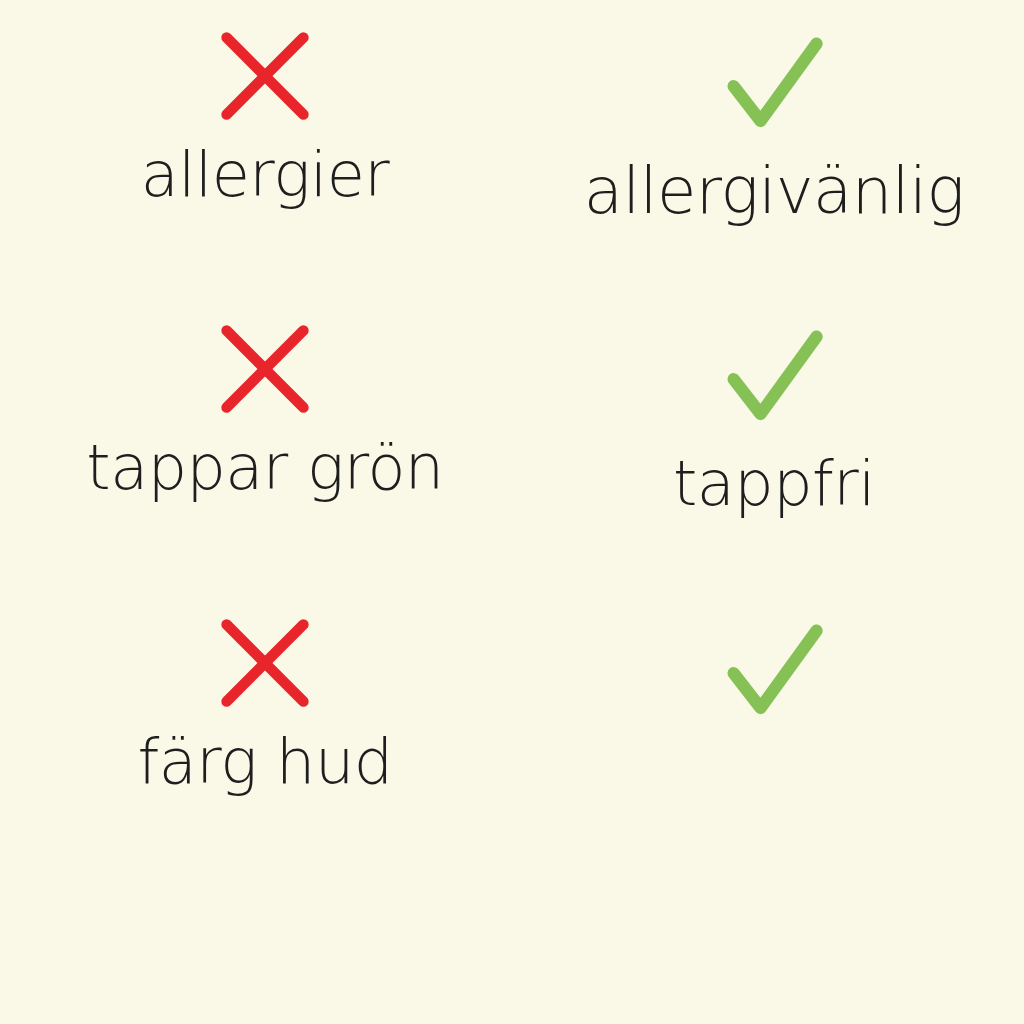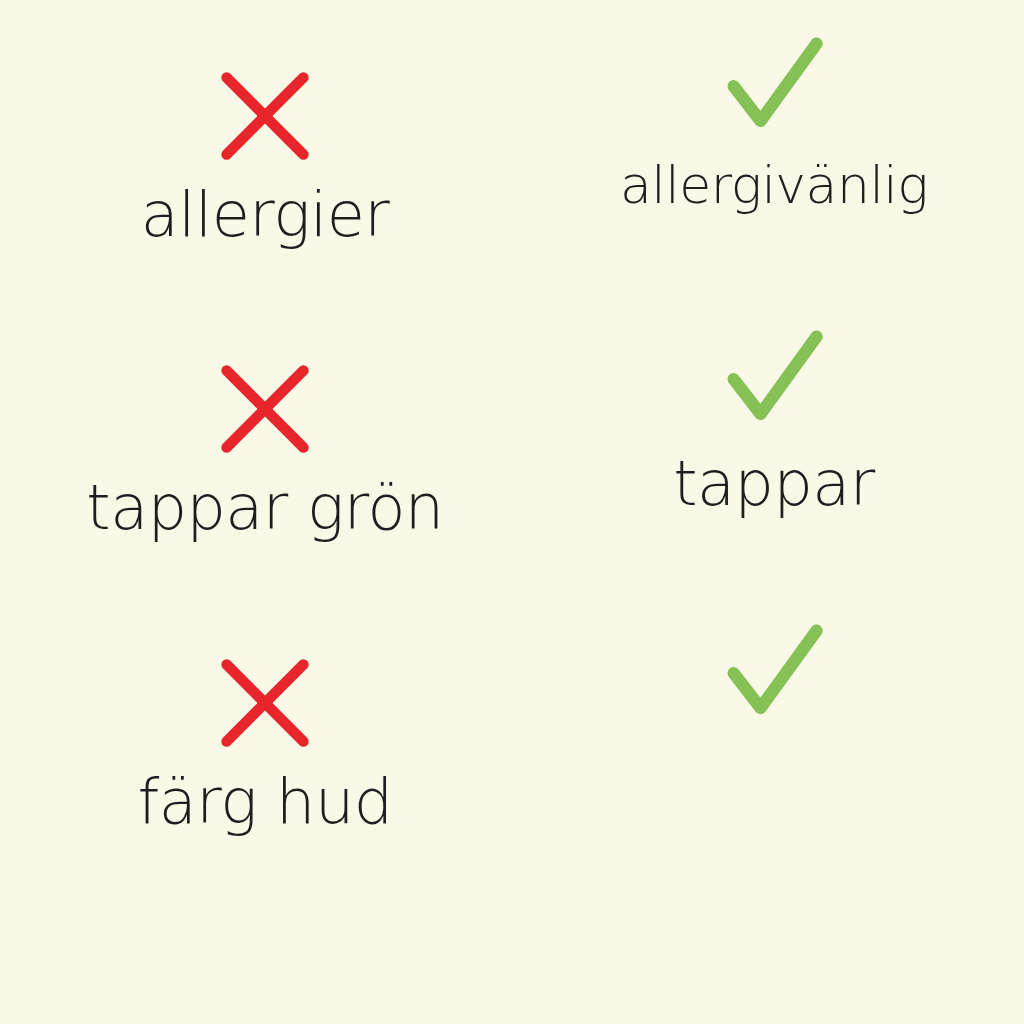--- a/index.html
+++ b/index.html
@@ -30,21 +30,21 @@
     column-gap: 0px;
   }
   .cell {
     display: flex;
     flex-direction: column;
     align-items: center;
     justify-content: flex-start;
     padding-top: 28px;
     box-sizing: border-box;
   }
-  .cell.col-left  { padding-left: 18px; margin-top: 40px; }
+  .cell.col-left  { padding-left: 18px; }
   .cell.col-right { padding-left: 12px; }
 
   .mark {
     width: 104px;
     height: 104px;
     display: block;
     flex: 0 0 auto;
   }
   .mark-cross { width: 96px; height: 96px; }
   .mark-check { width: 112px; height: 112px; }
@@ -53,21 +53,21 @@
     margin-top: 18px;
     font-family: "DejaVu Sans", sans-serif;
     font-weight: 300;
     font-size: 62px;
     line-height: 1.05;
     letter-spacing: -0.5px;
     color: #1e1e1e;
     white-space: nowrap;
     text-align: center;
   }
-  .label-long { font-size: 52px; }
+  .label-long { font-size: 64px; }
 </style>
 </head>
 <body>
 
 <div id="poster">
 
   <div class="comparison-grid">
 
     <div class="cell col-left">
       <svg class="mark mark-cross" viewBox="0 0 100 100" aria-hidden="true">
@@ -89,21 +89,21 @@
         <line x1="10" y1="10" x2="90" y2="90" stroke="#e8252a" stroke-width="11" stroke-linecap="round"></line>
         <line x1="90" y1="10" x2="10" y2="90" stroke="#e8252a" stroke-width="11" stroke-linecap="round"></line>
       </svg>
       <div class="label">tappar grön</div>
     </div>
 
     <div class="cell col-right">
       <svg class="mark mark-check" viewBox="0 0 100 100" aria-hidden="true">
         <path d="M14 52 L38 83 L88 14" fill="none" stroke="#85c155" stroke-width="11" stroke-linecap="round" stroke-linejoin="round"></path>
       </svg>
-      <div class="label">tappar</div>
+      <div class="label">tappfri</div>
     </div>
 
     <div class="cell col-left">
       <svg class="mark mark-cross" viewBox="0 0 100 100" aria-hidden="true">
         <line x1="10" y1="10" x2="90" y2="90" stroke="#e8252a" stroke-width="11" stroke-linecap="round"></line>
         <line x1="90" y1="10" x2="10" y2="90" stroke="#e8252a" stroke-width="11" stroke-linecap="round"></line>
       </svg>
       <div class="label">färg hud</div>
     </div>
 

